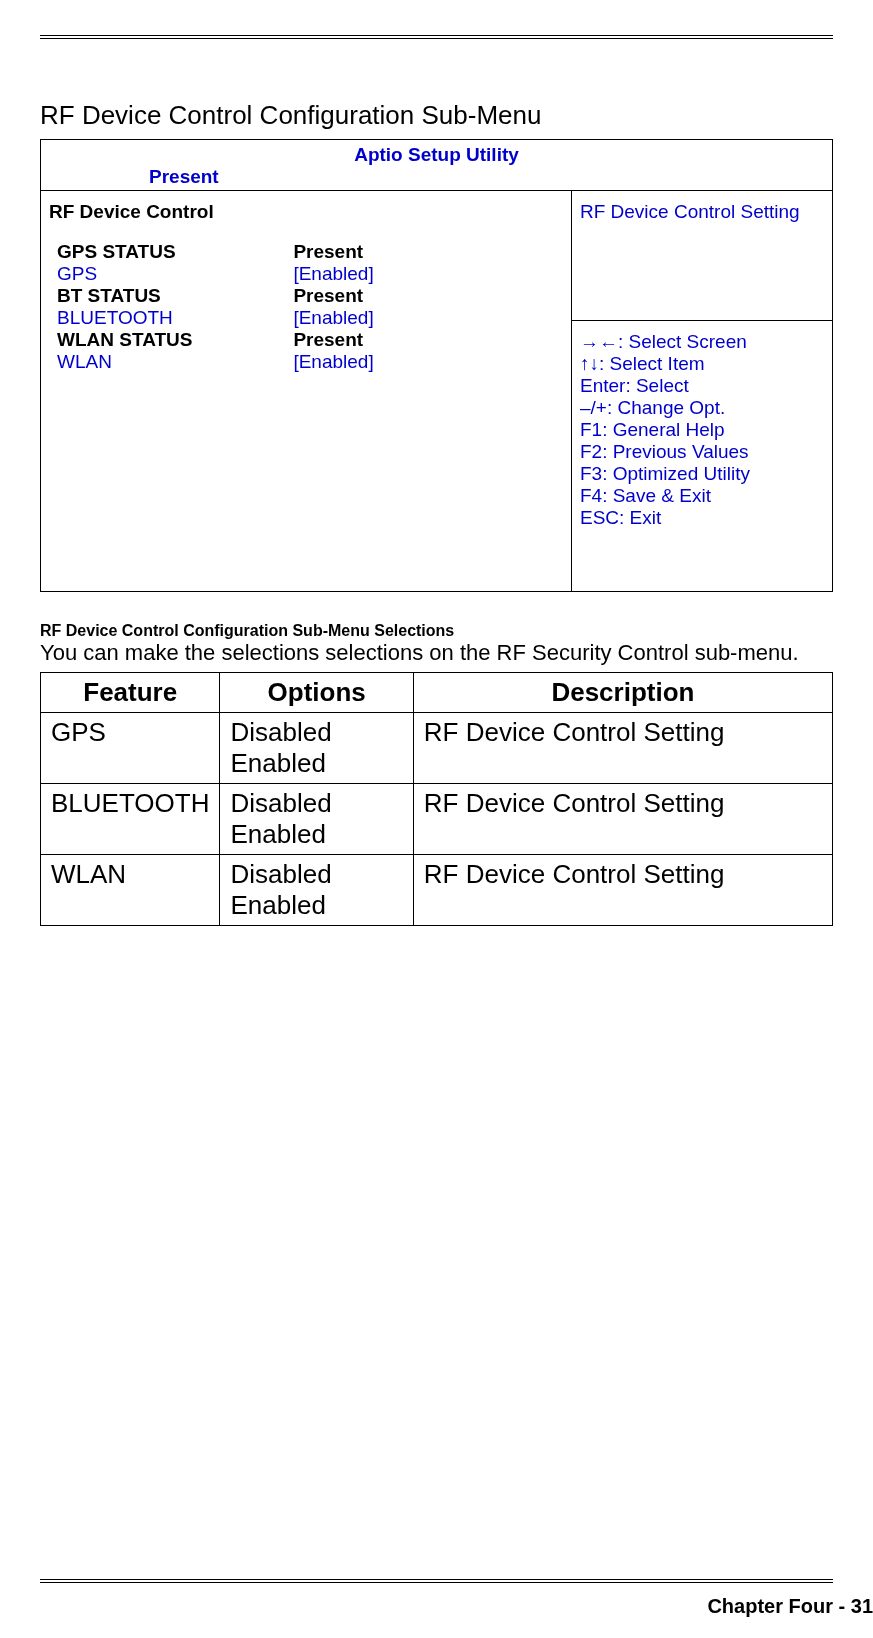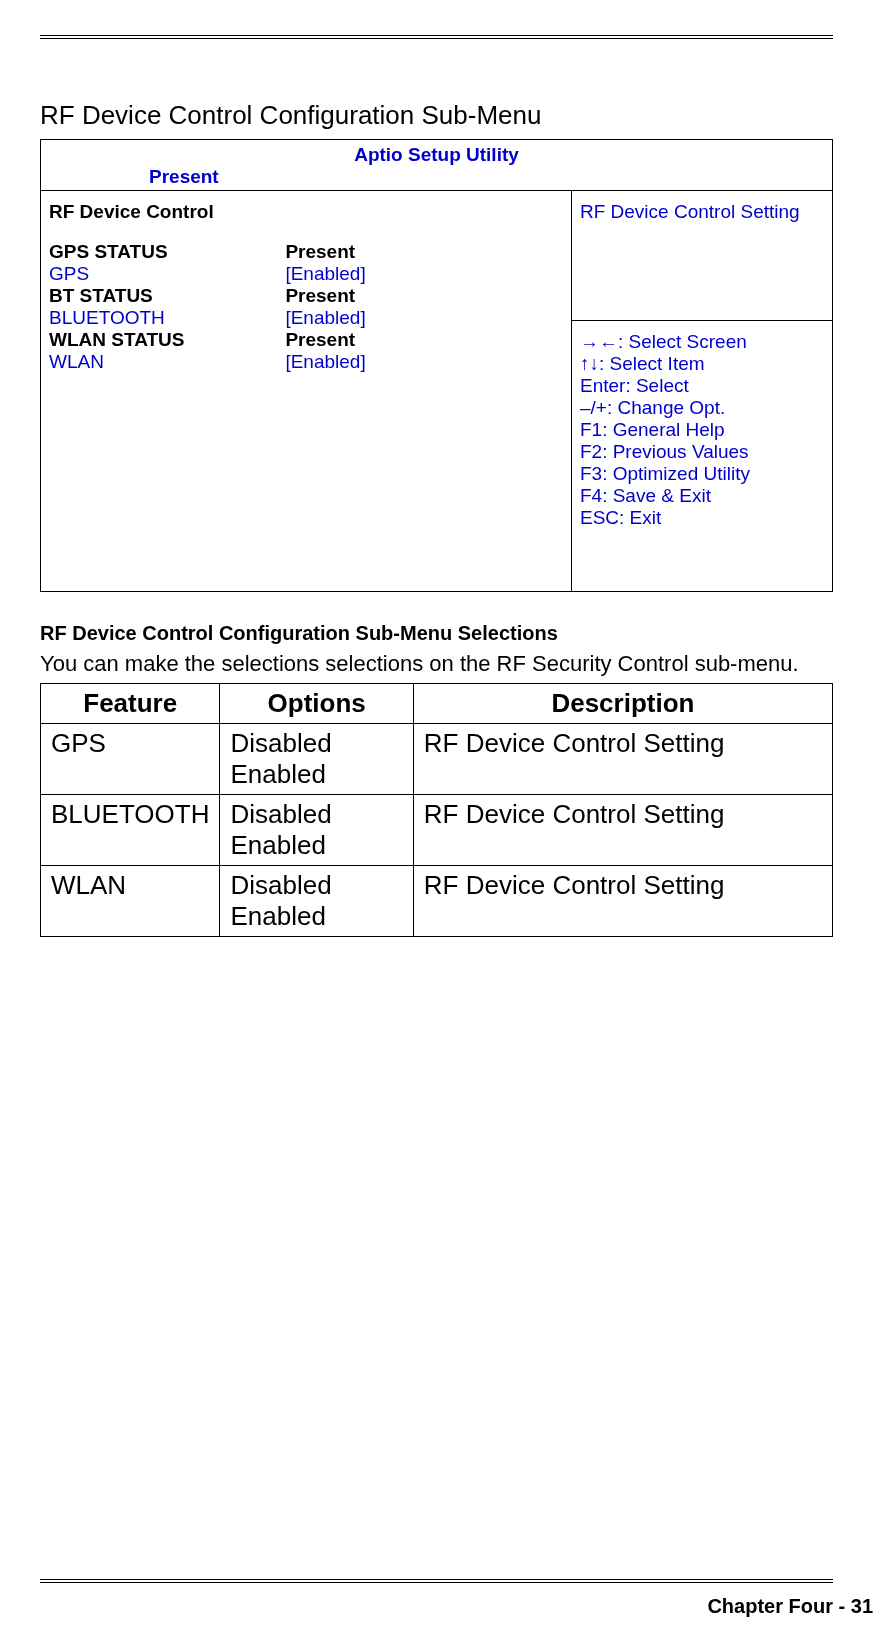--- a/index.html
+++ b/index.html
@@ -79,31 +79,30 @@
     color: #0000cc;
     padding: 10px 8px;
     border-bottom: 1.5px solid #000;
     min-height: 130px;
   }
   .bios-keys {
     color: #0000cc;
     padding: 10px 8px;
   }
   .bios-row { display: flex; }
-  .bios-row .lbl { flex: 0 0 46%; }
+  .bios-row .lbl { flex: 0 0 46%; margin-left: 8px; }
   .bios-row .val { flex: 0 0 54%; }
   .bold { font-weight: bold; color: #000; }
   .blue { color: #0000cc; }
   .spacer { height: 18px; }
 
   .sub-heading {
     font-weight: bold;
-    font-size: 20px;
+    font-size: 16px;
     margin-top: 30px;
-    margin-bottom: 6px;
   }
   .intro-text {
     font-size: 22px;
     margin-bottom: 6px;
   }
   table.sel-table {
     border-collapse: collapse;
     width: 100%;
     font-size: 26px;
   }

